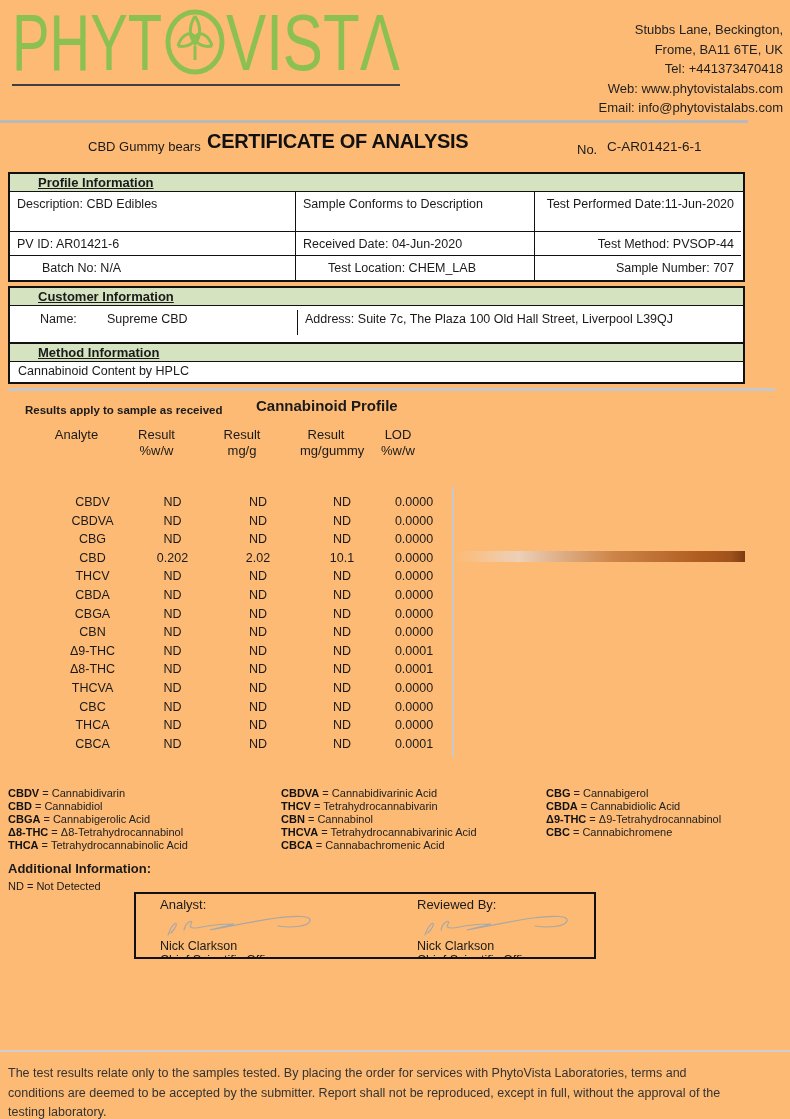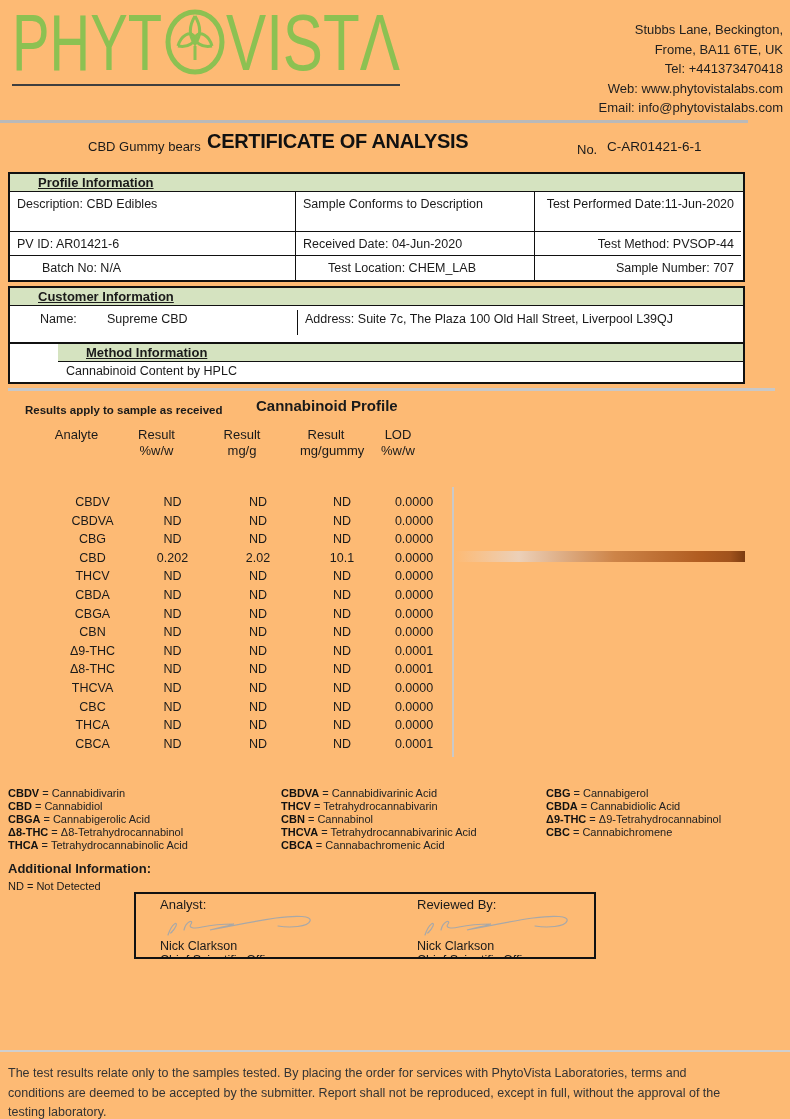--- a/index.html
+++ b/index.html
@@ -132,21 +132,21 @@
       <span>Customer Information</span>
     </div>
     <div class="cust-row">
       <span class="cust-name-label">Name:</span>
       <span class="cust-name-value">Supreme CBD</span>
       <span class="cust-divider"></span>
       <span class="cust-address">Address: Suite 7c, The Plaza 100 Old Hall Street, Liverpool L39QJ</span>
     </div>
   </div>
 
-  <div class="info-section" style="top:342px;padding-left:48px;">
+  <div class="info-section" style="top:342px;">
     <div class="sec-head">
       <span>Method Information</span>
     </div>
     <div class="method-row">Cannabinoid Content by HPLC</div>
   </div>
 
   <div class="mid-divider"></div>
 
   <div class="cann-note">Results apply to sample as received</div>
   <div class="cann-title">Cannabinoid Profile</div>

